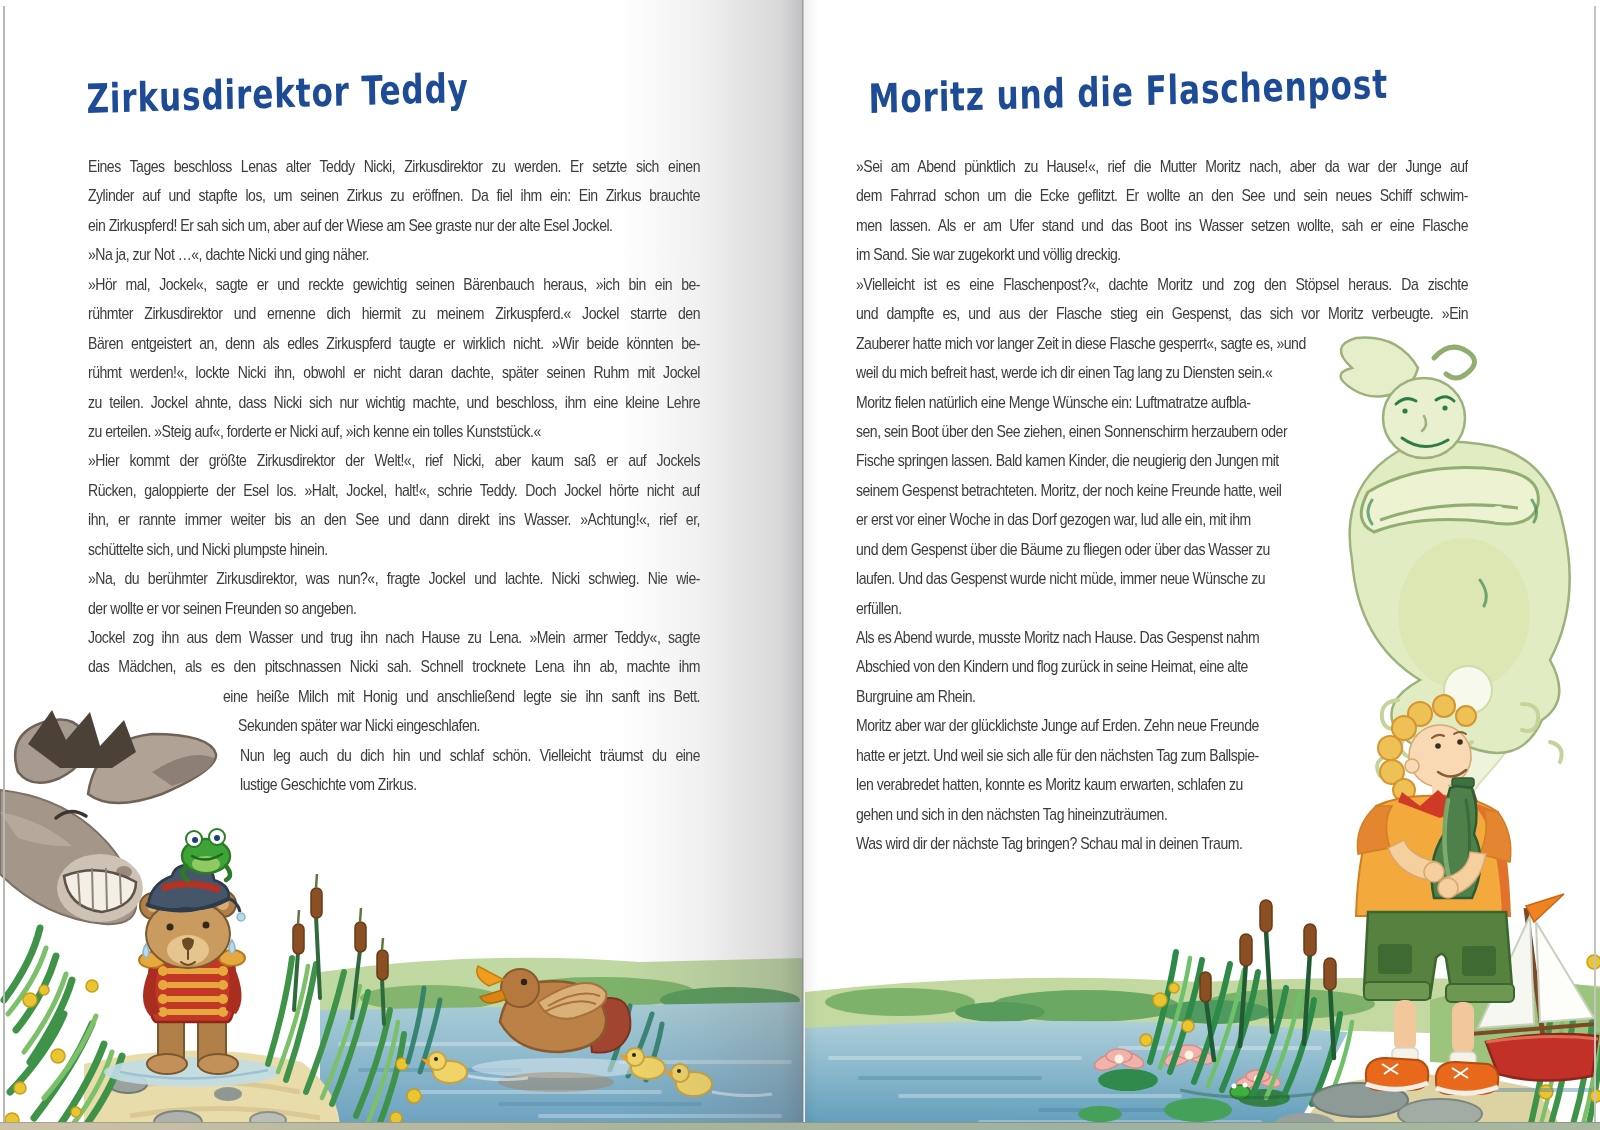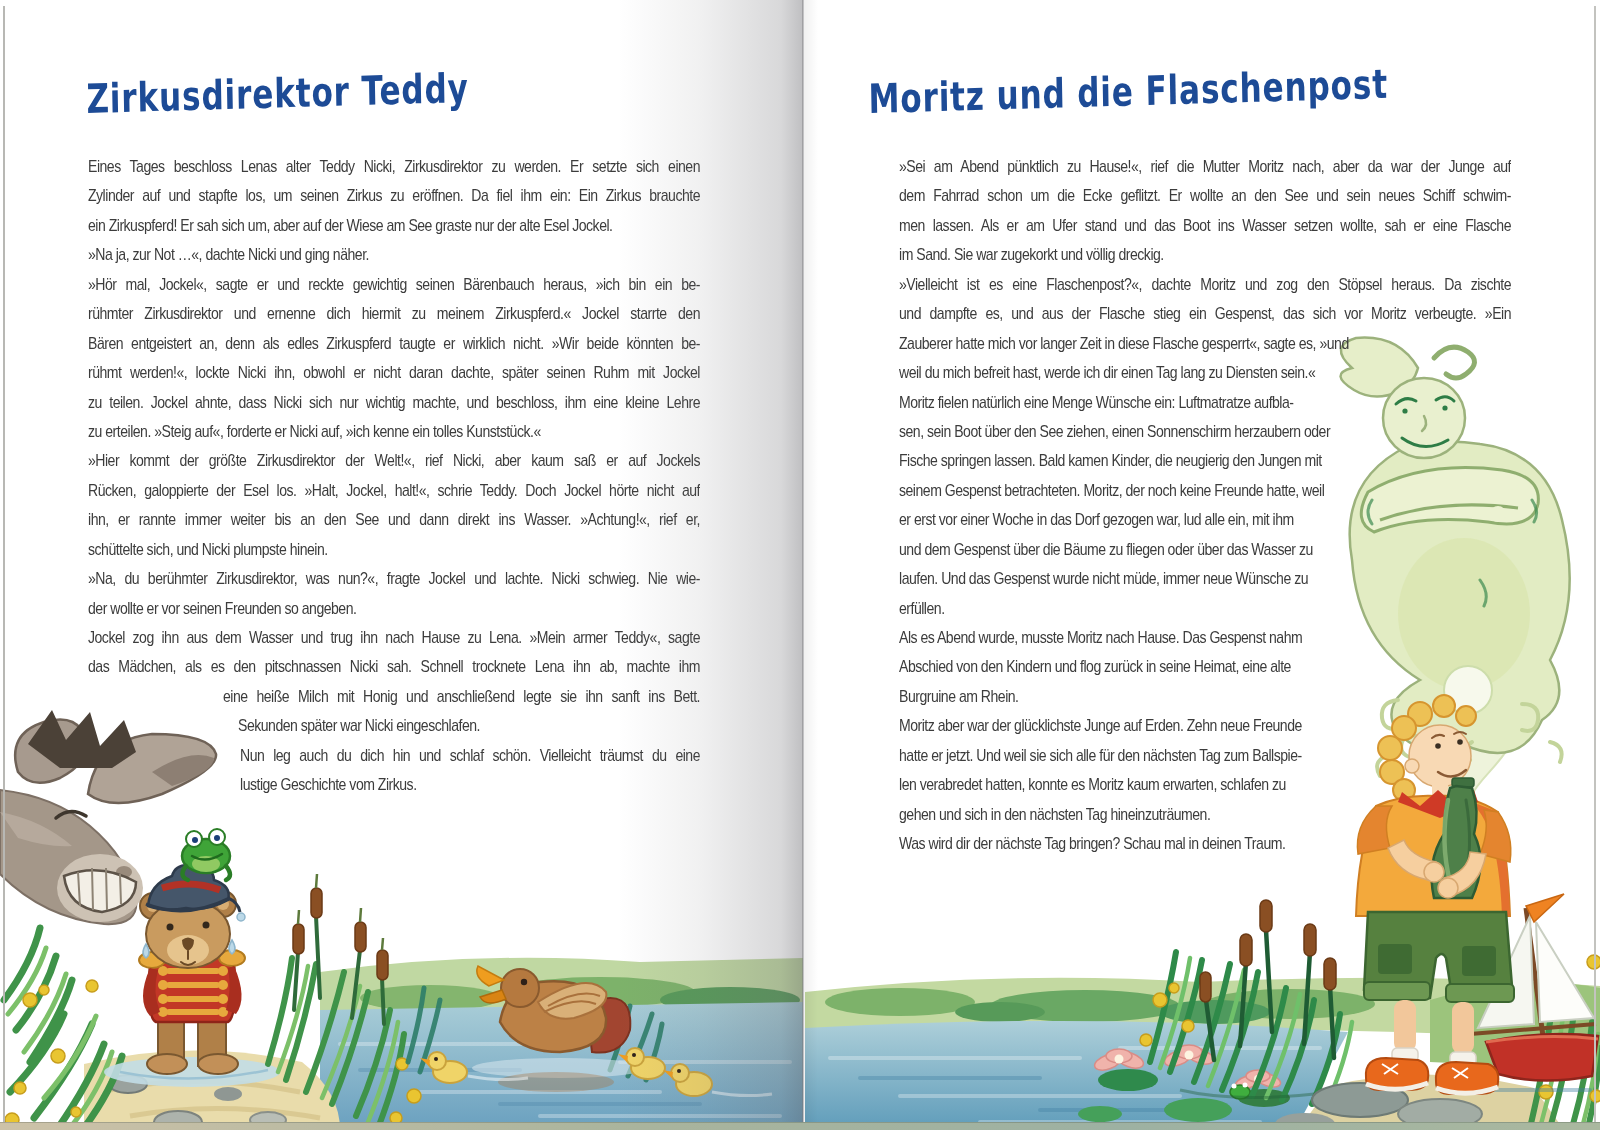--- a/index.html
+++ b/index.html
@@ -7,21 +7,21 @@
           font-family:"Liberation Sans",sans-serif;}
   
   .page-title{position:absolute;top:76px;margin:0;color:#1d4b96;
     font-family:"DejaVu Sans",sans-serif;font-weight:bold;font-size:38px;letter-spacing:1px;
     transform:scale(0.82,1.06) rotate(-1.3deg);transform-origin:left top;white-space:nowrap;z-index:3;}
   .page-title.left{left:86px;}
   .page-title.right{left:868px;}
   
   .text-col{position:absolute;top:152px;width:612px;z-index:3;}
   .text-col.left{left:88px;}
-  .text-col.right{left:899px;}
+  .text-col.right{left:856px;}
   .line{width:740px;height:29.45px;line-height:29.45px;font-size:17px;letter-spacing:-0.6px;
         color:#3c3c3c;transform:scaleX(0.827);transform-origin:0 0;white-space:nowrap;overflow:visible;}
   .line.j{white-space:normal;text-align:justify;text-align-last:justify;overflow:hidden;}
   
   .art{position:absolute;left:0;top:0;width:1600px;height:1130px;z-index:1;pointer-events:none;}
   
   .gutter-shadow{position:absolute;left:618px;top:0;width:185px;height:1130px;z-index:6;pointer-events:none;
     background:linear-gradient(to right,rgba(110,110,114,0) 0%,rgba(110,110,114,0.10) 45%,rgba(105,105,110,0.26) 88%,rgba(92,92,98,0.38) 99%,rgba(92,92,98,0.38) 100%);}
   .gutter-line{position:absolute;left:802px;top:0;width:2px;height:1130px;background:rgba(120,120,124,0.45);z-index:6;pointer-events:none;}
   .gutter-right{position:absolute;left:804px;top:0;width:14px;height:1130px;z-index:6;pointer-events:none;

